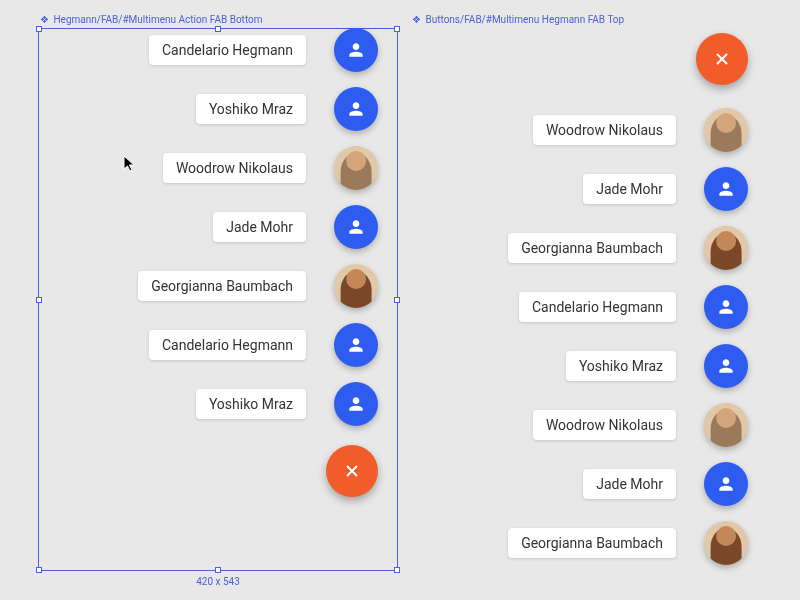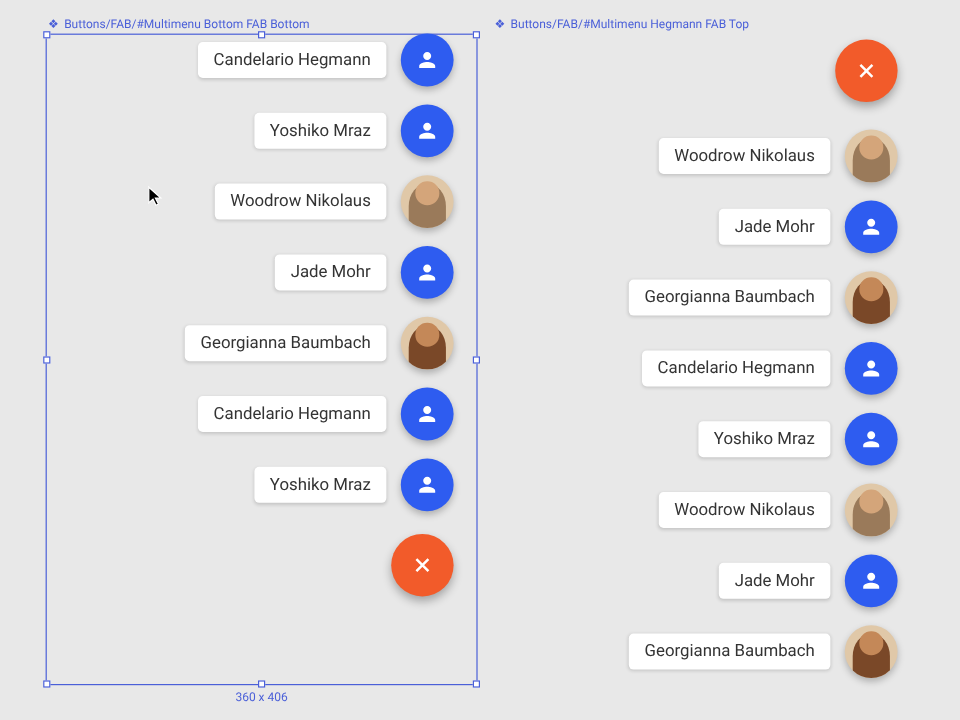--- a/index.html
+++ b/index.html
@@ -49,21 +49,21 @@
     .fab-column {
       position: absolute;
       display: flex;
       flex-direction: column;
       align-items: flex-end;
       gap: 15px;
     }
     .fab-item {
       display: flex;
       align-items: center;
-      gap: 12px;
+      gap: 28px;
     }
     .fab-label {
       background: white;
       padding: 7px 13px;
       border-radius: 4px;
       font-size: 14px;
       color: #333;
       box-shadow: 0 1px 3px rgba(0,0,0,0.15);
       white-space: nowrap;
     }
@@ -135,34 +135,34 @@
       height: 18px;
       z-index: 100;
       pointer-events: none;
     }
   </style>
 </head>
 <body>
 
 <div class="artboard-label" style="top: 14px; left: 40px;">
   <span class="icon">❖</span>
-  <span>Buttons/FAB/#Multimenu Bottom FAB Bottom</span>
+  <span>Hegmann/FAB/#Multimenu Action FAB Bottom</span>
 </div>
 
 <div class="selection-frame" style="top: 28px; left: 38px; width: 360px; height: 543px;">
   <div class="handle tl"></div>
   <div class="handle tr"></div>
   <div class="handle bl"></div>
   <div class="handle br"></div>
   <div class="handle tm"></div>
   <div class="handle bm"></div>
   <div class="handle ml"></div>
   <div class="handle mr"></div>
 </div>
-<div class="dimension-label" style="top: 576px; left: 38px; width: 360px;">360 x 406</div>
+<div class="dimension-label" style="top: 576px; left: 38px; width: 360px;">420 x 543</div>
 
 <div class="fab-column" style="top: 28px; right: 422px;">
   <div class="fab-item">
     <div class="fab-label">Candelario Hegmann</div>
     <div class="fab-button blue">
       <svg class="person-icon" viewBox="0 0 24 24">
           <path d="M12 12c2.2 0 4-1.8 4-4s-1.8-4-4-4-4 1.8-4 4 1.8 4 4 4zm0 2c-2.7 0-8 1.3-8 4v2h16v-2c0-2.7-5.3-4-8-4z"></path>
         </svg>
     </div>
   </div>

